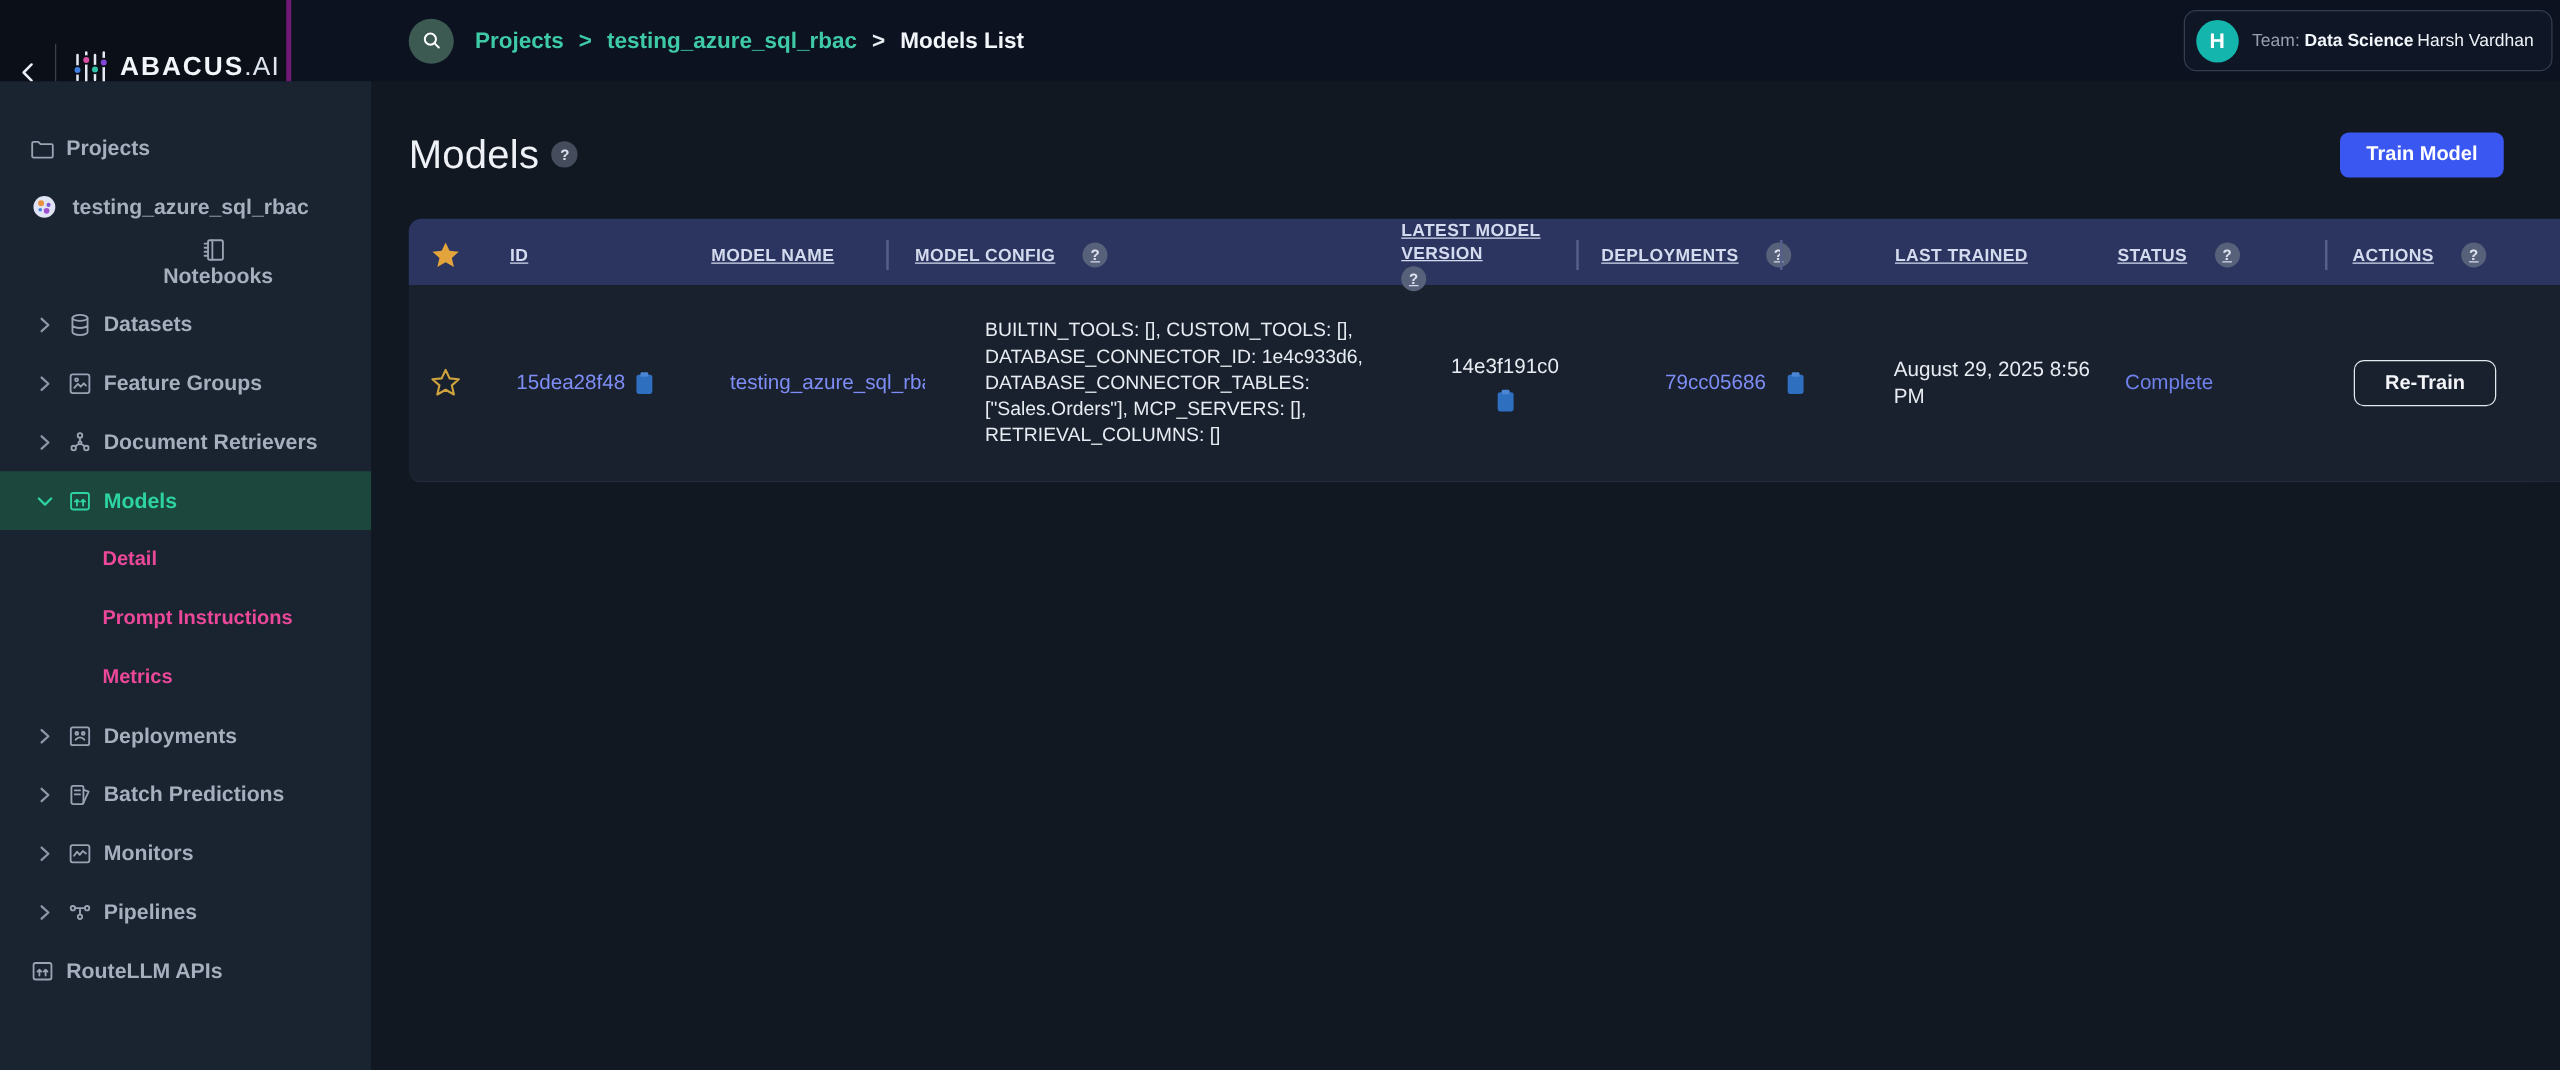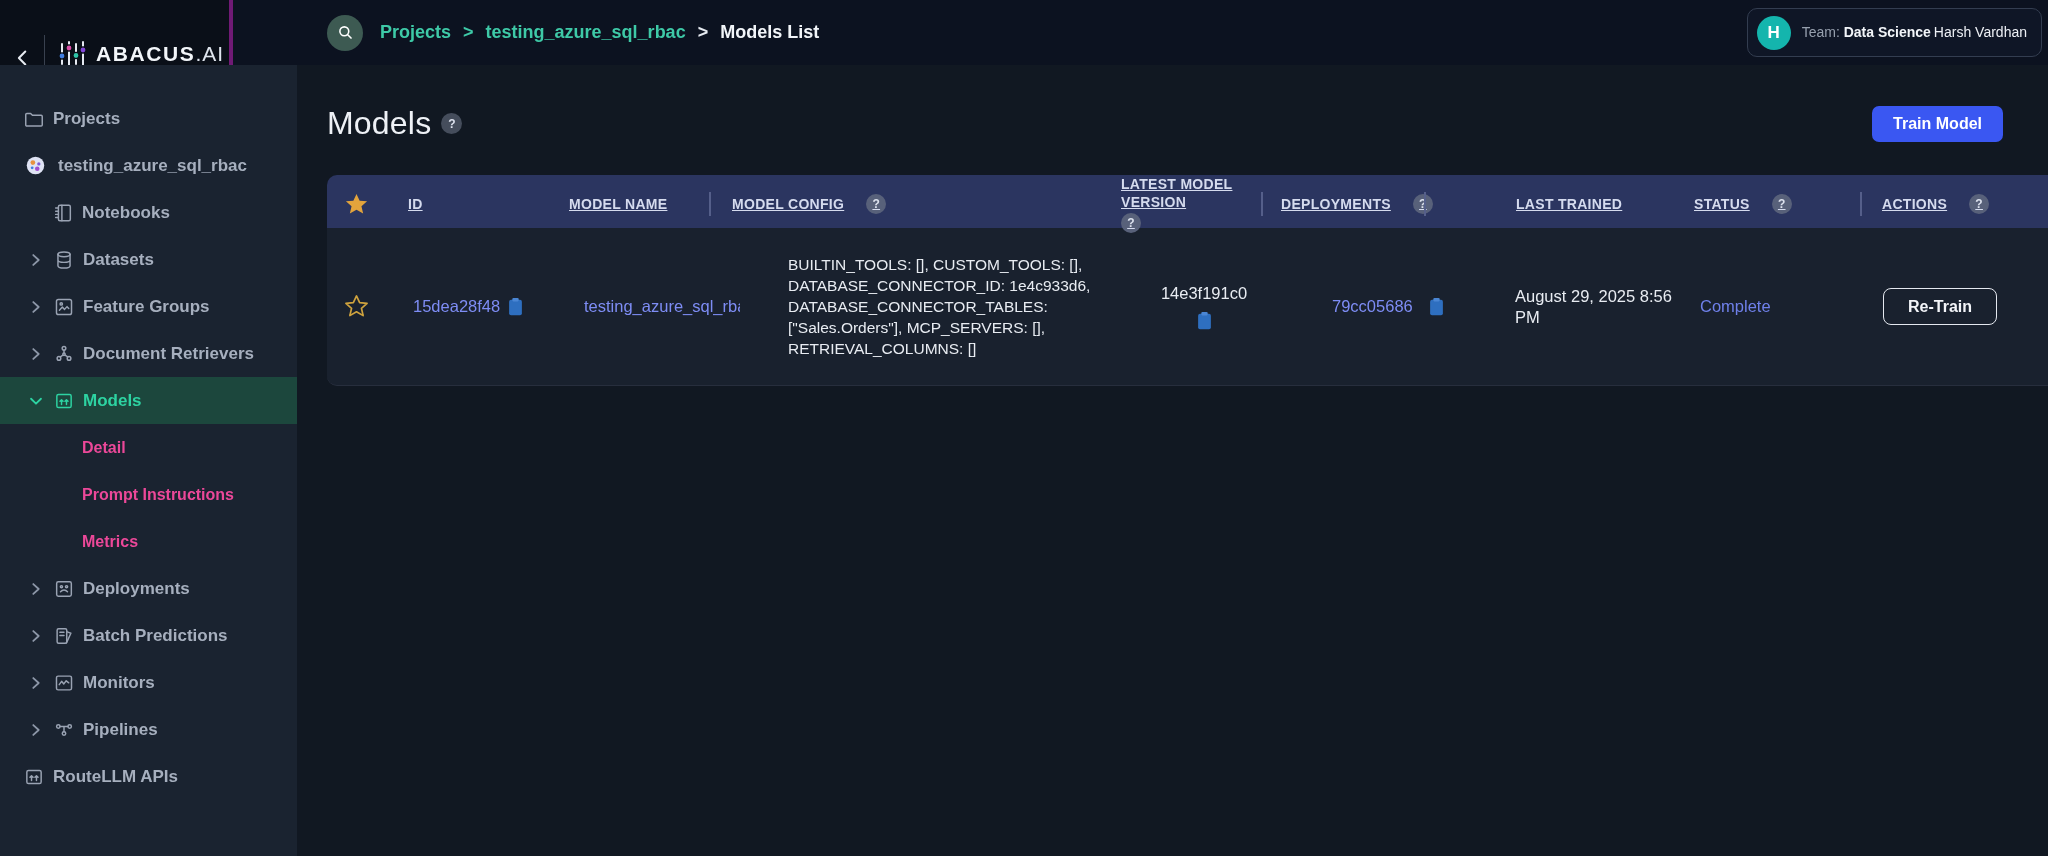--- a/index.html
+++ b/index.html
@@ -40,21 +40,21 @@
 
   
   .sidebar { position:absolute; top:65px; left:0; width:297px; height:791px;
     background:#1a2330; padding-top:30px; display:flex; flex-direction:column; }
   .srow { height:47px; display:flex; align-items:center; cursor:pointer;
     color:#a6afbe; font-size:17px; font-weight:600; white-space:nowrap; }
   .srow .chev { width:18px; height:18px; margin:0 8px 0 0; flex:none; }
   .srow .chev path { fill:none; stroke:#8d97a8; stroke-width:2; stroke-linecap:round; stroke-linejoin:round; }
   .srow.lvl-chev { padding-left:27px; }
   .srow.lvl-top { padding-left:23px; }
-  .srow.lvl-ind { padding-left:52px; }
+  .srow.lvl-ind { padding-left:52px;flex-direction:column; }
   .srow.lvl-sub { padding-left:82px; font-size:16px; color:#ec4899; }
   .sic { width:22px; height:22px; margin-right:8px; flex:none; }
   .sic .st { fill:none; stroke:#9aa3b3; stroke-width:1.6; stroke-linecap:round; stroke-linejoin:round; }
   .pav { width:21px; height:21px; margin-right:12px; flex:none; }
   .srow.selected { background:#1c473d; color:#2dd3a2; }
   .srow.selected .sic .st { stroke:#2dd3a2; }
   .srow.selected .chev path { stroke:#2dd3a2; }
 
   
   .main { position:absolute; top:65px; left:297px; width:1751px; height:791px;

